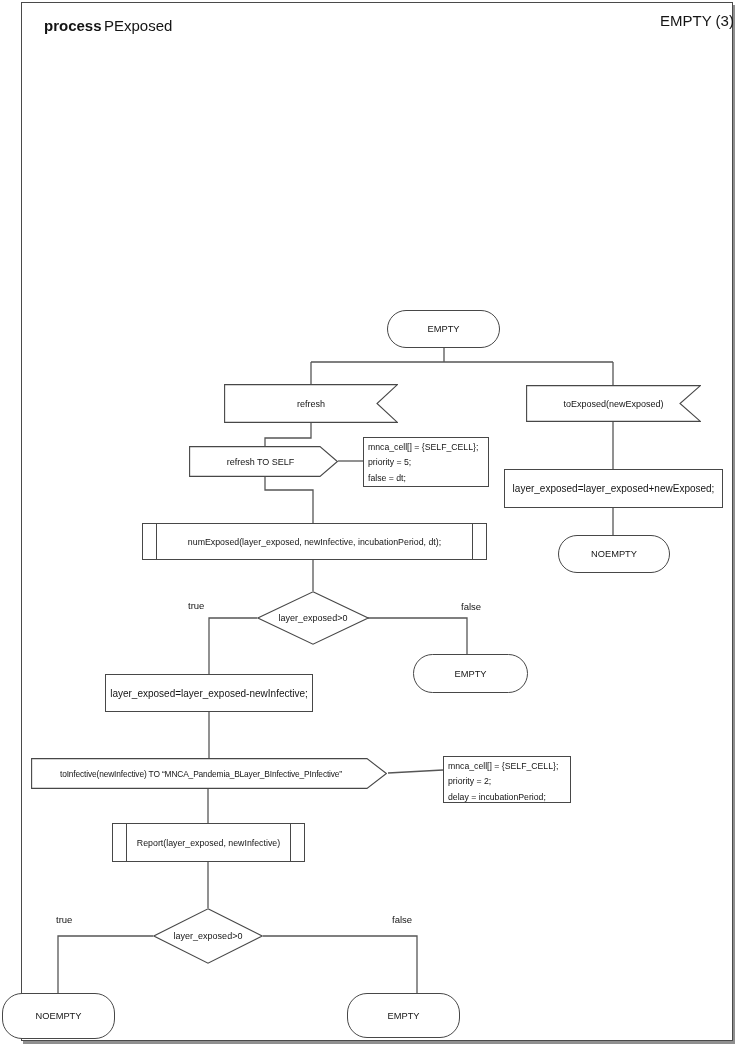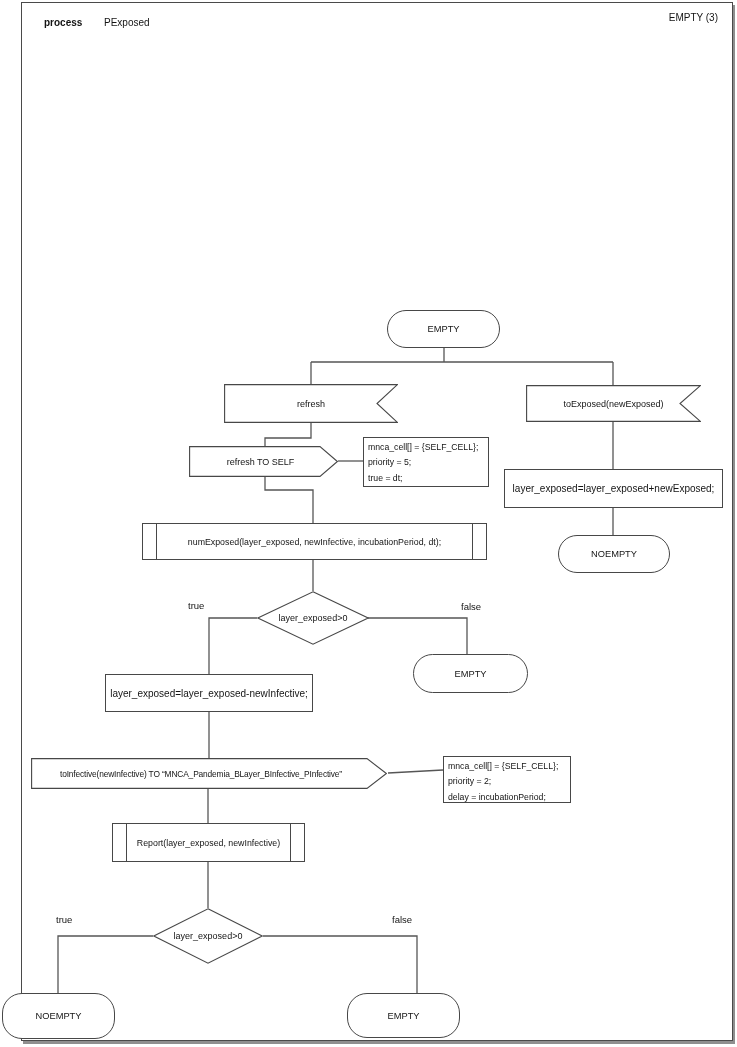--- a/index.html
+++ b/index.html
@@ -7,21 +7,21 @@
   body {
     width:737px; height:1047px; position:relative; overflow:hidden;
     font-family:"Liberation Sans", sans-serif; color:#141414;
   }
   .abs { position:absolute; }
   .frame {
     left:21px; top:2px; width:712px; height:1039px;
     border:1px solid #4a4a4a; background:transparent;
     box-shadow:2px 3px 0 #8f8f8f;
   }
-  .hdr { font-size:10px; white-space:nowrap; }
+  .hdr { font-size:15px; white-space:nowrap; }
   .hdr.bold { font-weight:bold; }
   .wires { left:0; top:0; }
   .wires path { stroke:#565656; stroke-width:1.3; fill:none; }
 
   .state {
     border:1.1px solid #474747; border-radius:20px; background:#fff;
     display:flex; align-items:center; justify-content:center;
     font-size:9.3px; white-space:nowrap;
   }
   .rect {
@@ -101,21 +101,21 @@
 <div class="abs poly" style="left:189px; top:446px; width:149px; height:31px;">
   <svg width="149" height="31" viewBox="0 0 149 31">
       <polygon points="0.6,0.6 131,0.6 148.4,15.5 131,30.4 0.6,30.4"></polygon>
     </svg>
   <div class="plabel" style="padding-right:14px;padding-left:8px;">refresh TO SELF</div>
 </div>
 
 <div class="abs note" style="left:363px; top:437px; width:126px; height:50px;">
   <span>mnca_cell[] = {SELF_CELL};</span>
   <span>priority = 5;</span>
-  <span>true = dt;</span>
+  <span>false = dt;</span>
 </div>
 
 <div class="abs rect" style="left:504px; top:469px; width:219px; height:39px;">
   <span>layer_exposed=layer_exposed+newExposed;</span>
 </div>
 
 <div class="abs state" style="left:558px; top:535px; width:112px; height:38px;">
   <span>NOEMPTY</span>
 </div>
 

